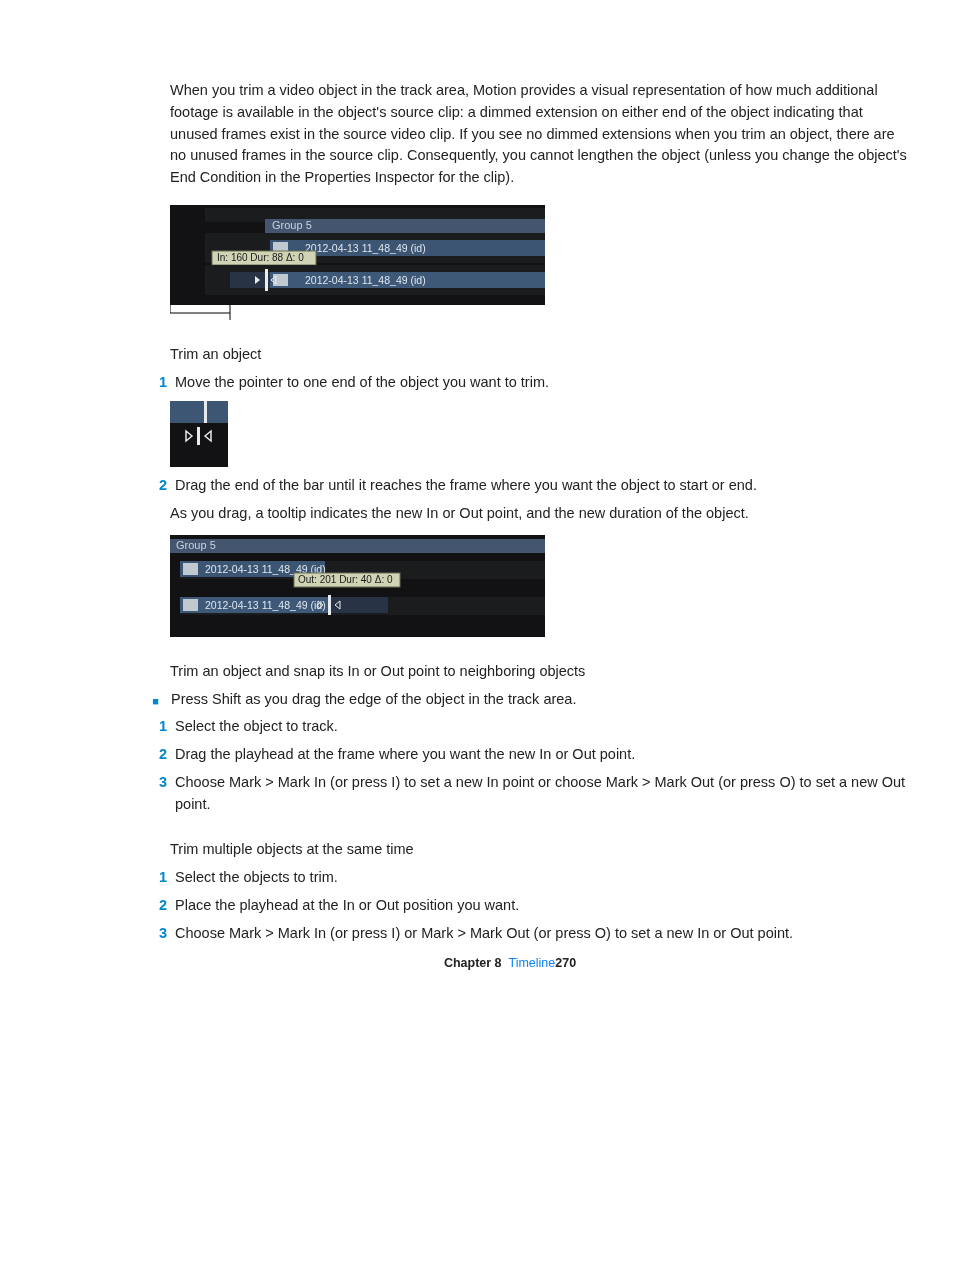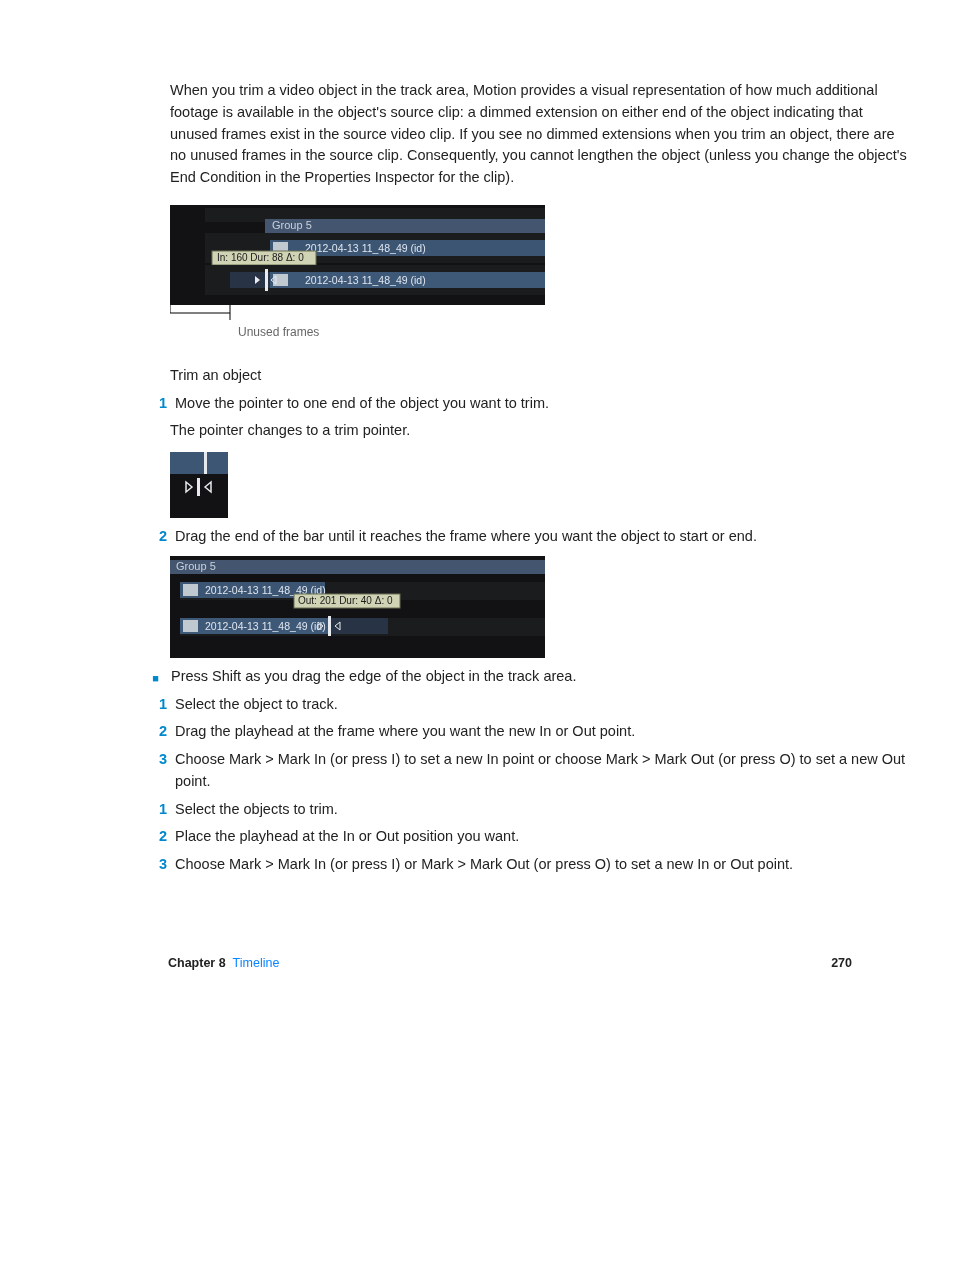--- a/index.html
+++ b/index.html
@@ -61,21 +61,21 @@
     color: #666;
     margin-left: 136px;
     margin-top: 3px;
   }
   .footer {
     position: absolute;
     bottom: 66px;
     left: 168px;
     right: 102px;
     display: flex;
-    justify-content: space-between;
+    justify-content: center;
     font-size: 12.5px;
   }
   .chapter-name { color: #0a84ff; }
   .chapter-lbl { font-weight: 600; color: #222; }
   .page-num { font-weight: 600; }
 </style>
 </head>
 <body>
 
 <div class="page">
@@ -110,47 +110,46 @@
         <rect x="95" y="64" width="3" height="22" fill="#e8ecf0"></rect>
         <path d="M90 75 l-5 -4 v8 z" fill="#e8ecf0"></path>
         <path d="M101 75 l5 -4 v8 z" fill="none" stroke="#e8ecf0" stroke-width="1"></path>
       </g>
 
       <line x1="0" y1="100" x2="0" y2="108" stroke="#000"></line>
       <line x1="60" y1="100" x2="60" y2="108" stroke="#000"></line>
       <line x1="0" y1="108" x2="60" y2="108" stroke="#000"></line>
       <line x1="60" y1="108" x2="60" y2="118" stroke="#000"></line>
     </svg>
-    <div class="fig-caption" style="margin-left:68px;">Unused frames</div>
   </div>
 
   <div class="subhead">Trim an object</div>
   <div class="step">
     <div class="step-num">1</div>
     <div class="step-text">Move the pointer to one end of the object you want to trim.</div>
   </div>
-  <div class="follow">The pointer changes to a trim pointer.</div>
 
   <div class="fig">
     <svg width="58" height="66" viewBox="0 0 58 66">
       <rect x="0" y="0" width="58" height="66" fill="#121214"></rect>
       <rect x="0" y="0" width="58" height="22" fill="#3c5674"></rect>
       <rect x="34" y="0" width="3" height="22" fill="#e6e9ee"></rect>
       <g>
         <rect x="27" y="26" width="3" height="18" fill="#e6e9ee"></rect>
         <path d="M22 35 l-6 -5 v10 z" fill="none" stroke="#e6e9ee" stroke-width="1.5"></path>
         <path d="M35 35 l6 -5 v10 z" fill="none" stroke="#e6e9ee" stroke-width="1.5"></path>
       </g>
     </svg>
   </div>
 
   <div class="step">
     <div class="step-num">2</div>
     <div class="step-text">Drag the end of the bar until it reaches the frame where you want the object to start or end.</div>
   </div>
+  <div class="follow">As you drag, a tooltip indicates the new In or Out point, and the new duration of the object.</div>
 
   <div class="fig">
     <svg width="375" height="102" viewBox="0 0 375 102">
       <rect x="0" y="0" width="375" height="102" fill="#121214"></rect>
 
       <rect x="0" y="4" width="375" height="14" fill="#44566f"></rect>
       <text x="6" y="14" font-size="11" fill="#c8d0db">Group 5</text>
 
       <rect x="10" y="26" width="365" height="18" fill="#1a1c1e"></rect>
       <rect x="10" y="26" width="145" height="16" fill="#3b5573"></rect>
@@ -165,38 +164,40 @@
       <rect x="13" y="64" width="15" height="12" fill="#c0c8d0"></rect>
       <text x="35" y="74" font-size="10.5" fill="#e0e6ef">2012-04-13 11_48_49 (id)</text>
       <g>
         <rect x="158" y="60" width="3" height="20" fill="#e8ecf0"></rect>
         <path d="M153 70 l-5 -4 v8 z" fill="none" stroke="#e8ecf0" stroke-width="1"></path>
         <path d="M165 70 l5 -4 v8 z" fill="none" stroke="#e8ecf0" stroke-width="1"></path>
       </g>
     </svg>
   </div>
 
+  <div class="subhead">Trim an object and snap its In or Out point to neighboring objects</div>
   <div class="bullet">
     <div class="bullet-mark">■</div>
     <div class="step-text">Press Shift as you drag the edge of the object in the track area.</div>
   </div>
 
   <div class="step">
       <div class="step-num">1</div>
       <div class="step-text">Select the object to track.</div>
     </div>
   <div class="step">
       <div class="step-num">2</div>
       <div class="step-text">Drag the playhead at the frame where you want the new In or Out point.</div>
     </div>
   <div class="step">
       <div class="step-num">3</div>
       <div class="step-text">Choose Mark &gt; Mark In (or press I) to set a new In point or choose Mark &gt; Mark Out (or press O) to set a new Out point.</div>
     </div>
 
+  <div class="subhead">Trim multiple objects at the same time</div>
   <div class="step">
       <div class="step-num">1</div>
       <div class="step-text">Select the objects to trim.</div>
     </div>
   <div class="step">
       <div class="step-num">2</div>
       <div class="step-text">Place the playhead at the In or Out position you want.</div>
     </div>
   <div class="step">
       <div class="step-num">3</div>

